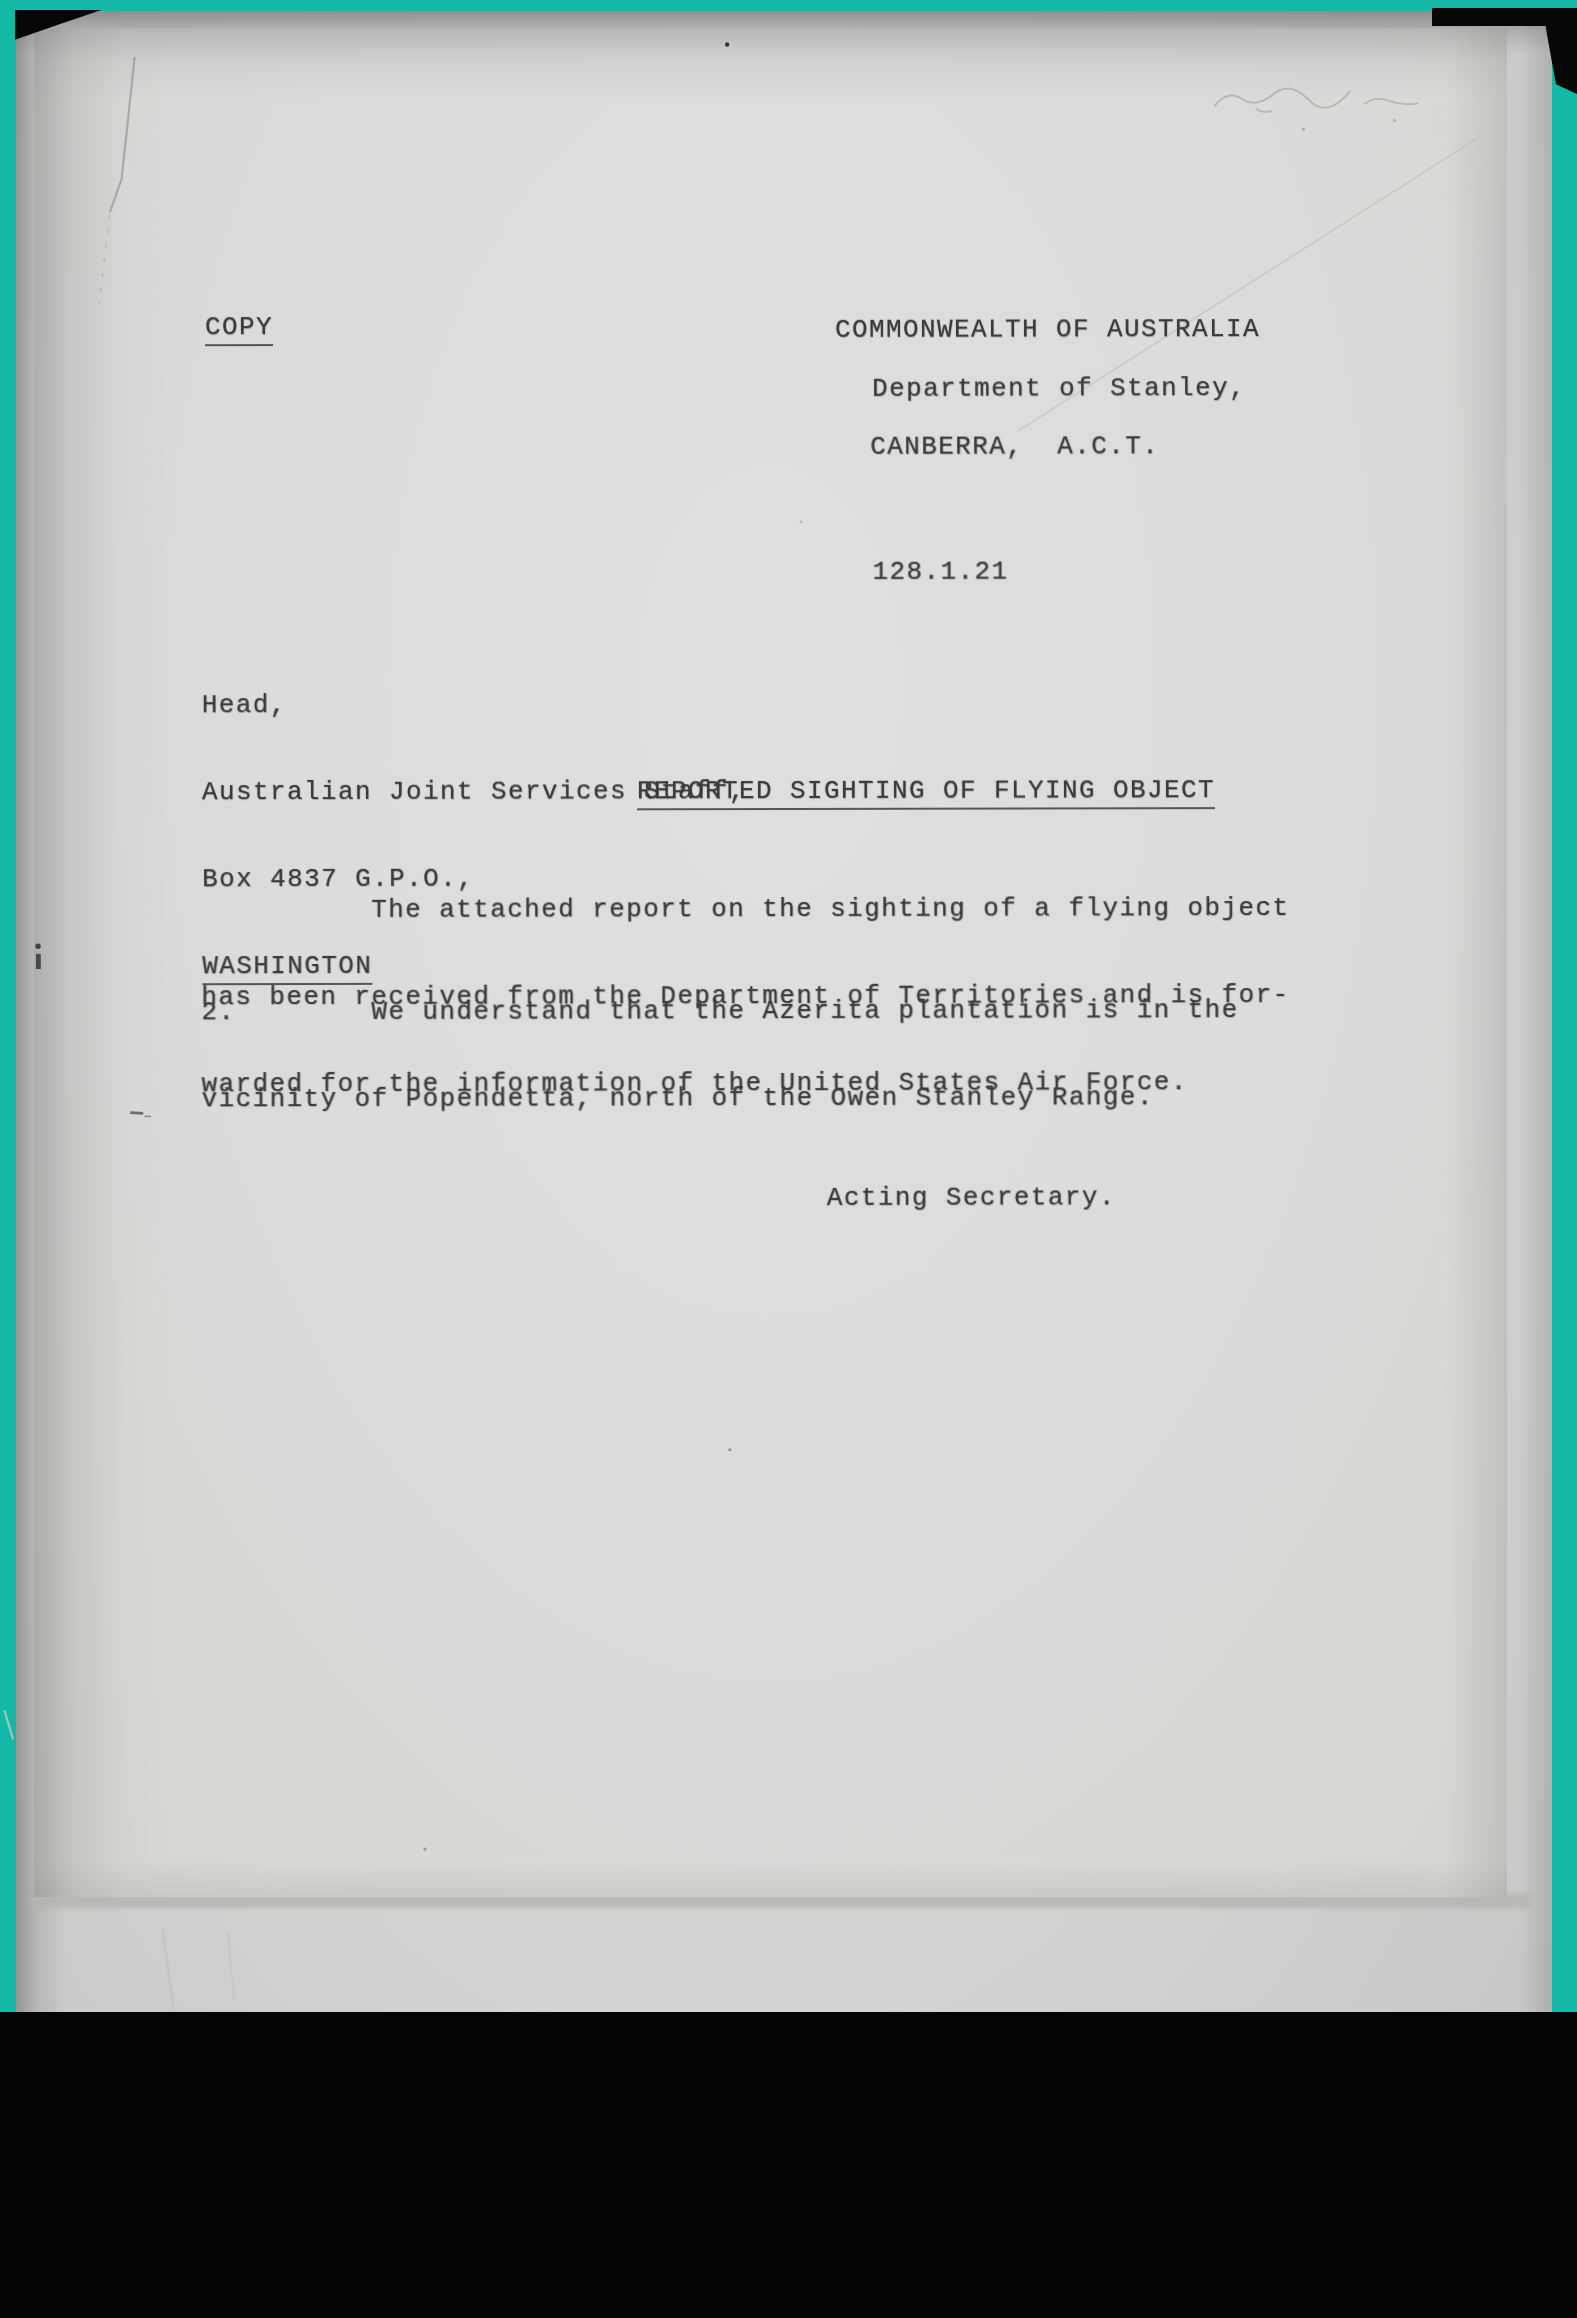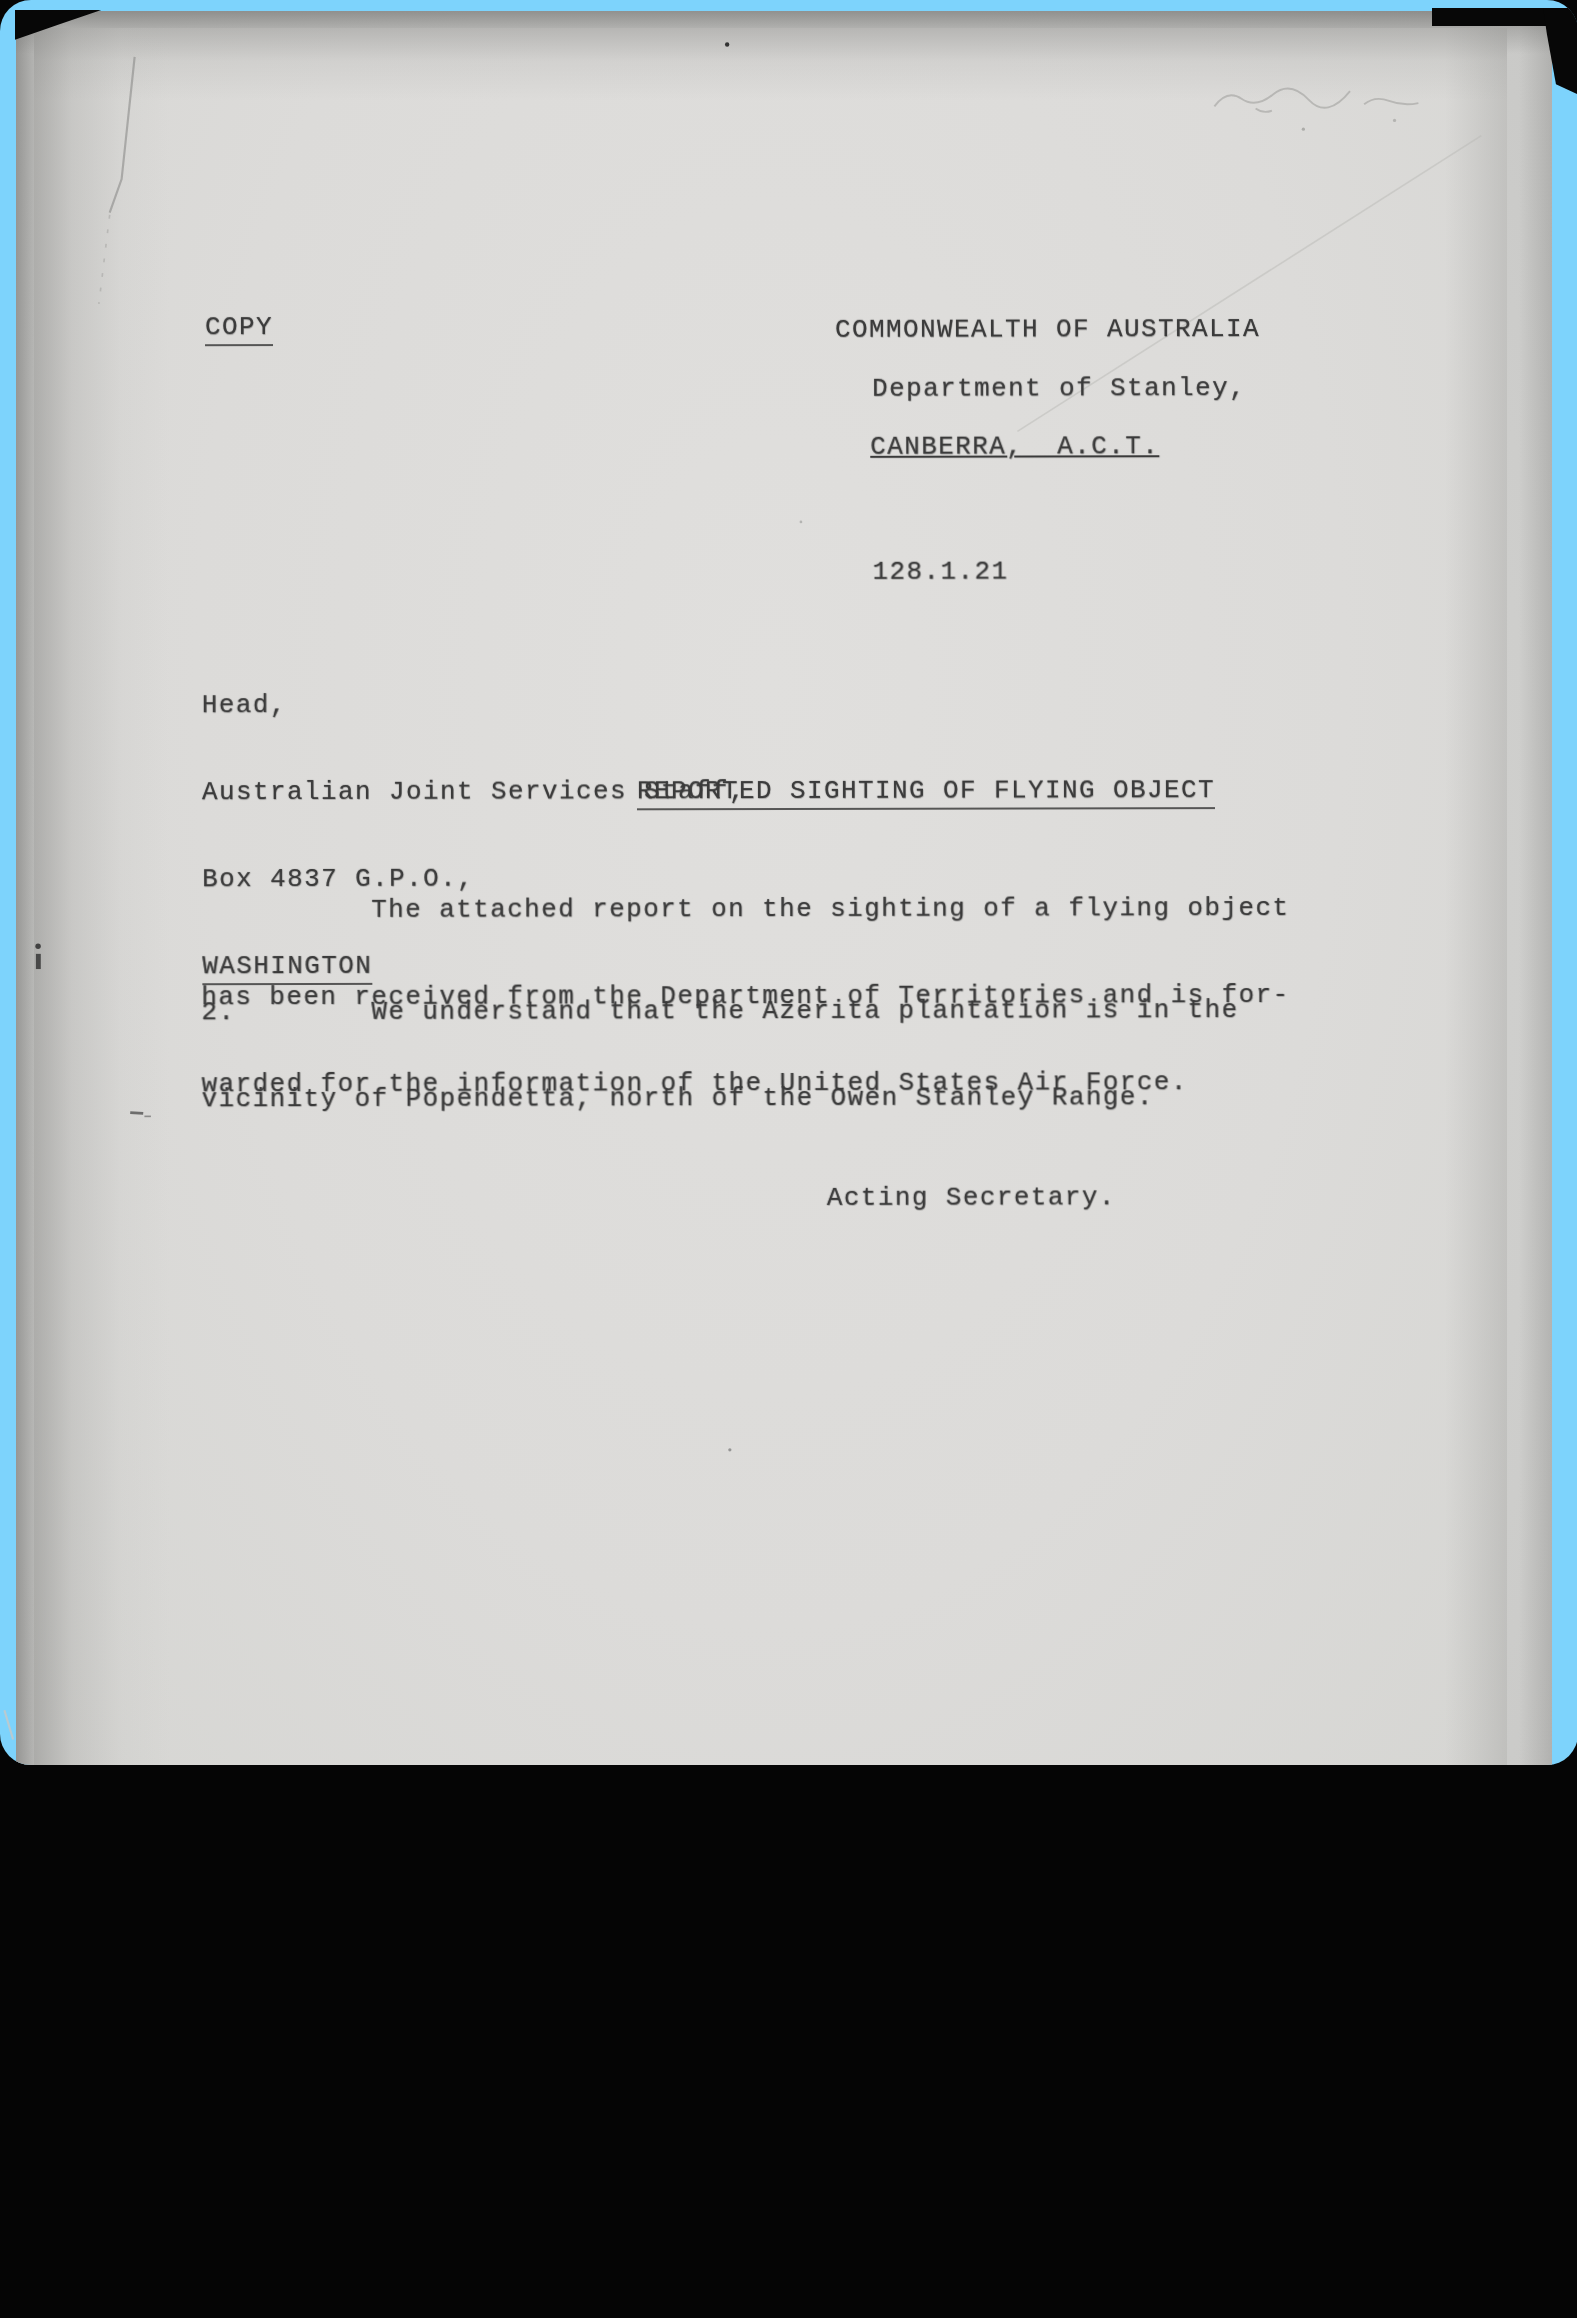--- a/index.html
+++ b/index.html
@@ -4,25 +4,24 @@
 <style>
   html, body {
     margin: 0;
     padding: 0;
     background: #050505;
     overflow: hidden;
   }
   .scan {
     position: relative;
     width: 1578px;
-    height: 1765px;
-    background: #7dd3fc;
+    height: 2012px;
+    background: #14b8a6;
     overflow: hidden;
     font-family: "Liberation Mono", "DejaVu Sans Mono", monospace;
-    border-radius: 31px;
   }
   
   .backing {
     position: absolute;
     left: 16.3px; top: 11px;
     width: 1536px; height: 2285px;
     background:
       linear-gradient(180deg, rgba(90,90,88,0.55) 0px, rgba(110,110,108,0.30) 19.5px, rgba(0,0,0,0) 43px),
       linear-gradient(90deg, rgba(95,95,93,0.50) 0px, rgba(120,120,118,0.28) 18.4px, rgba(0,0,0,0) 49px),
       linear-gradient(270deg, rgba(120,120,118,0.30) 0px, rgba(0,0,0,0) 33px),
@@ -77,21 +76,21 @@
     text-shadow: 0 0 1.1px rgba(55,55,55,0.55), 0.5px 0.5px 0.5px rgba(70,70,70,0.25);
     filter: blur(0.3px);
   }
   .u {
     padding-bottom: 2.2px;
     border-bottom: 2.7px solid rgba(48,48,48,0.78);
   }
   .t-copy      { left: 206px;  top: 312px; }
   .t-lh1       { left: 836px; top: 316px; }
   .t-lh2       { left: 873px; top: 375px; }
-  .t-lh3       { left: 871px; top: 433px; text-decoration: underline; }
+  .t-lh3       { left: 871px; top: 433px; }
   .t-lh4       { left: 873px; top: 526px; margin-top: 32px; }
   .t-recipient { left: 202px;  top: 632px; }
   .t-title     { left: 637px; top: 777px; }
   .t-para1     { left: 201px;  top: 837px; }
   .t-para2     { left: 201px;  top: 939px; }
   .t-sign      { left: 826px; top: 1184px; text-align: center; }
   .artifacts { position: absolute; left: 0; top: 0; pointer-events: none; }
 </style>
 </head>
 <body>

